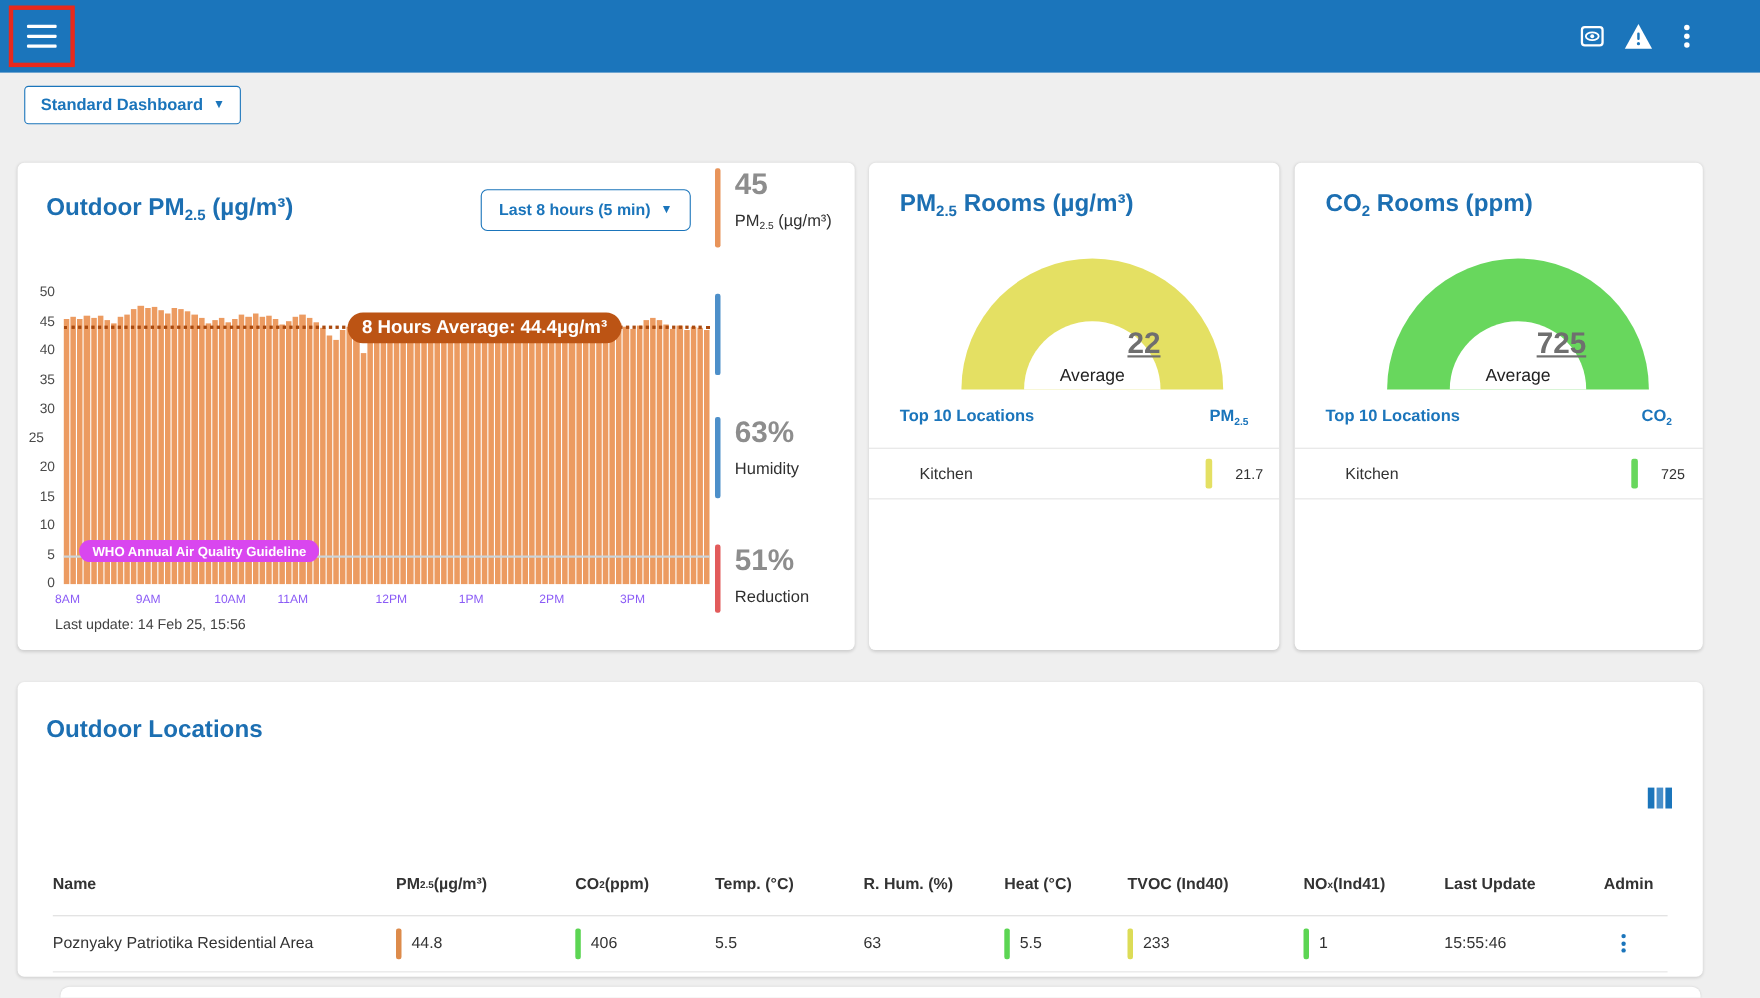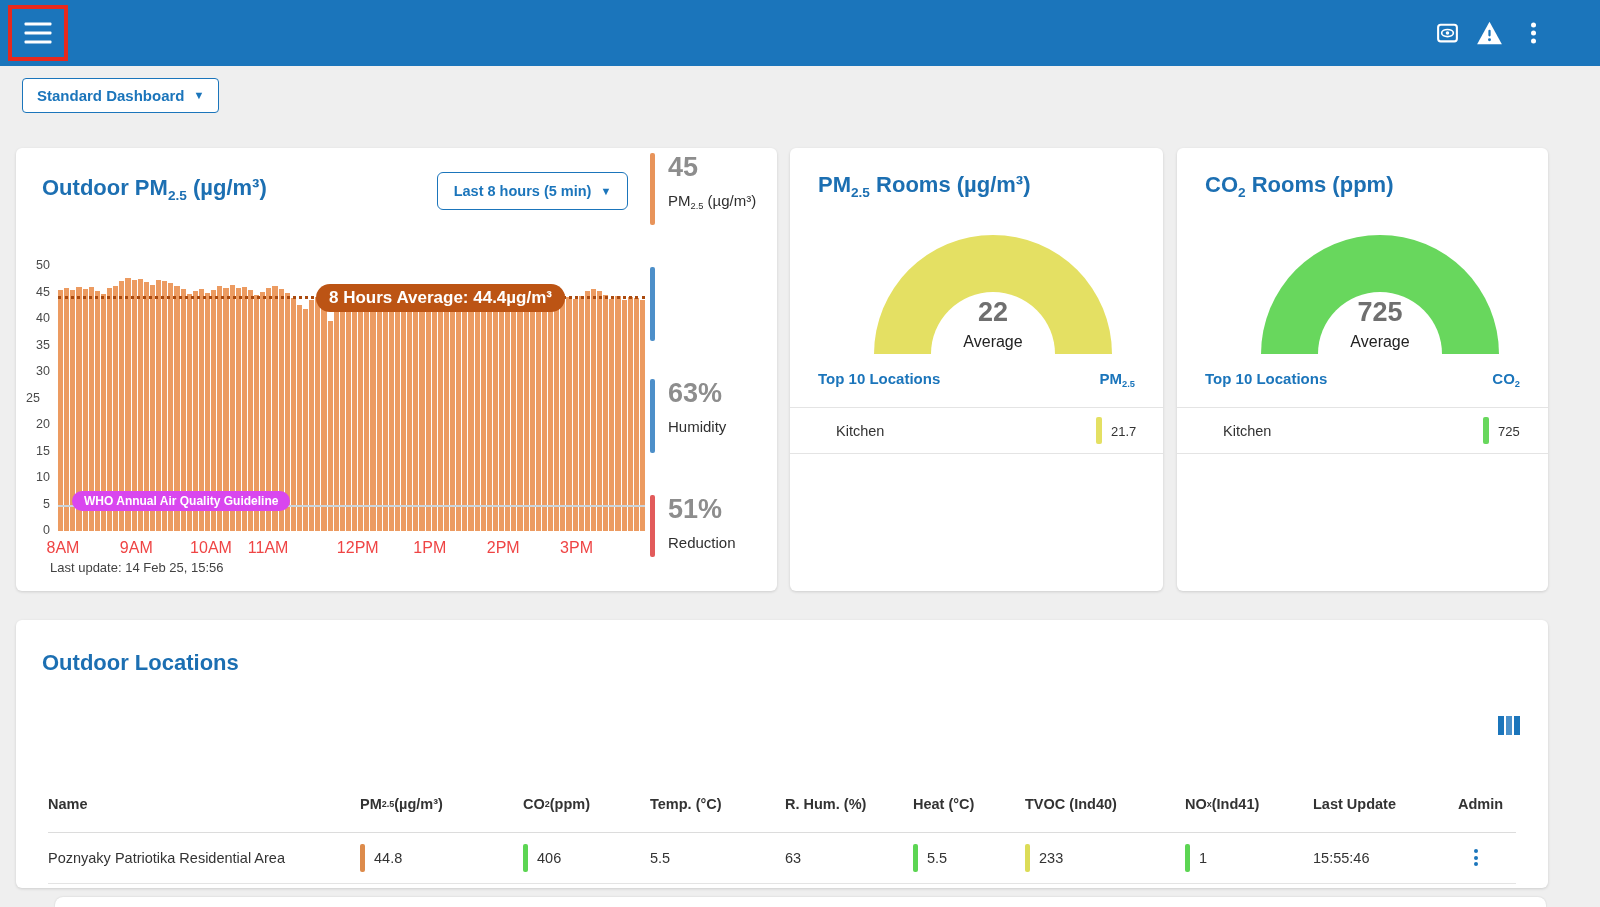--- a/index.html
+++ b/index.html
@@ -42,45 +42,45 @@
   .bar{flex:1;}
   .avg-line{position:absolute;left:0;right:0;border-top:3px dotted #a9490e;}
   .avg-badge{position:absolute;left:258px;top:18px;background:#bc5414;color:#fff;font-size:17px;font-weight:bold;
         padding:4px 13px;border-radius:14px;white-space:nowrap;}
   .who-line{position:absolute;left:0;right:0;height:2px;background:#ccd4d9;}
   .who-badge{position:absolute;left:14px;top:225px;background:#d946ef;color:#fff;font-size:12px;font-weight:bold;
         padding:3px 12px;border-radius:11px;white-space:nowrap;}
   #yTicks{position:absolute;left:0;top:118px;width:34px;height:265px;}
   .ytick{position:absolute;width:100%;text-align:right;font-size:12.5px;color:#4a4a4a;}
   #xTicks{position:absolute;left:42px;top:391px;width:587px;height:16px;}
-  .xtick{position:absolute;font-size:16px;color:#ef4444;transform:translateX(-35%);white-space:nowrap;}
+  .xtick{position:absolute;font-size:11px;color:#8b5cf6;transform:translateX(-35%);white-space:nowrap;}
   .last-update{position:absolute;left:34px;top:412px;font-size:13px;color:#424242;}
   #stats{position:absolute;left:634px;top:0;width:124px;height:100%;}
   .stat{position:absolute;left:0;display:flex;}
   .stat-bar{width:5px;border-radius:2px;margin-right:13px;}
   .stat:nth-of-type(1){top:5px;}  .stat:nth-of-type(1) .stat-bar{height:72px;}
   .stat:nth-of-type(2){top:119px;}.stat:nth-of-type(2) .stat-bar{height:74px;}
   .stat:nth-of-type(3){top:231px;}.stat:nth-of-type(3) .stat-bar{height:74px;}
   .stat:nth-of-type(4){top:347px;}.stat:nth-of-type(4) .stat-bar{height:62px;}
   .stat-value{font-size:27px;font-weight:bold;color:#8d8d8d;line-height:1.1;}
   .stat-label{font-size:15px;color:#2f2f2f;margin-top:9px;white-space:nowrap;}
 
   
   .rooms-title{left:28px;top:24px;}
   .arc{position:absolute;left:84px;top:87px;width:238px;height:119px;border-radius:119px 119px 0 0;}
   .hole{position:absolute;left:50%;transform:translateX(-50%);bottom:0;width:124px;height:62px;background:#fff;border-radius:62px 62px 0 0;}
-  .g-val{position:absolute;left:0;right:0;bottom:26px;text-align:center;font-size:27px;font-weight:bold;color:#6f6f6f;}
+  .g-val{position:absolute;left:0;right:0;bottom:26px;text-align:right;font-size:27px;font-weight:bold;color:#6f6f6f;text-decoration:underline;}
   .g-lab{position:absolute;left:0;right:0;bottom:3px;text-align:center;font-size:16px;color:#222;}
   .rooms-subhead{position:absolute;left:28px;right:28px;top:222px;display:flex;justify-content:space-between;
         color:#1b75bb;font-weight:bold;font-size:15px;}
   .rooms-list{position:absolute;left:0;right:0;top:259px;}
   .rooms-row{height:45px;border-top:1px solid #e4e4e4;border-bottom:1px solid #e4e4e4;position:relative;}
   .rooms-row .name{position:absolute;left:46px;top:50%;transform:translateY(-50%);font-size:14.5px;color:#333;}
   .rooms-row .vbar{position:absolute;left:306px;top:9px;width:6px;height:27px;border-radius:2px;}
-  .rooms-row .val{position:absolute;left:321px;top:50%;transform:translateY(-50%);font-size:13px;color:#333;}
+  .rooms-row .val{position:absolute;left:333px;top:50%;transform:translateY(-50%);font-size:13px;color:#333;}
 
   
   #card-loc .card-title{left:26px;top:30px;}
   .cols-icon{position:absolute;right:28px;top:96px;display:flex;gap:2px;background:none;border:none;padding:0;cursor:pointer;}
   .cols-icon span{width:6px;height:19px;background:#1b75bb;display:block;}
   .cols-icon span:nth-child(2){background:#4a90ca;}
   .loc-grid{position:absolute;left:32px;right:32px;display:grid;align-items:center;
         grid-template-columns:312px 163px 127px 135px 128px 112px 160px 128px 145px 1fr;}
   #locHead{top:155px;height:57px;color:#1b75bb;font-weight:bold;font-size:13.5px;border-bottom:1px solid #dcdcdc;}
   #locBody{position:absolute;left:32px;right:32px;top:212px;}

